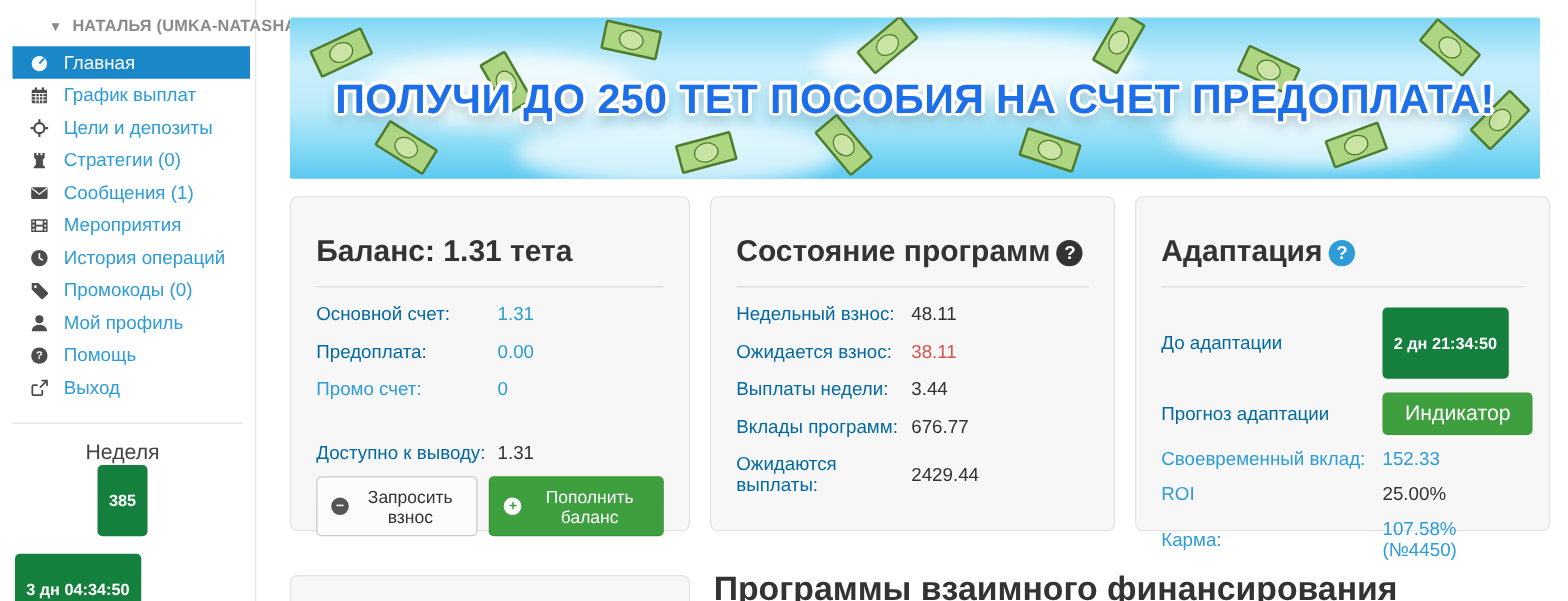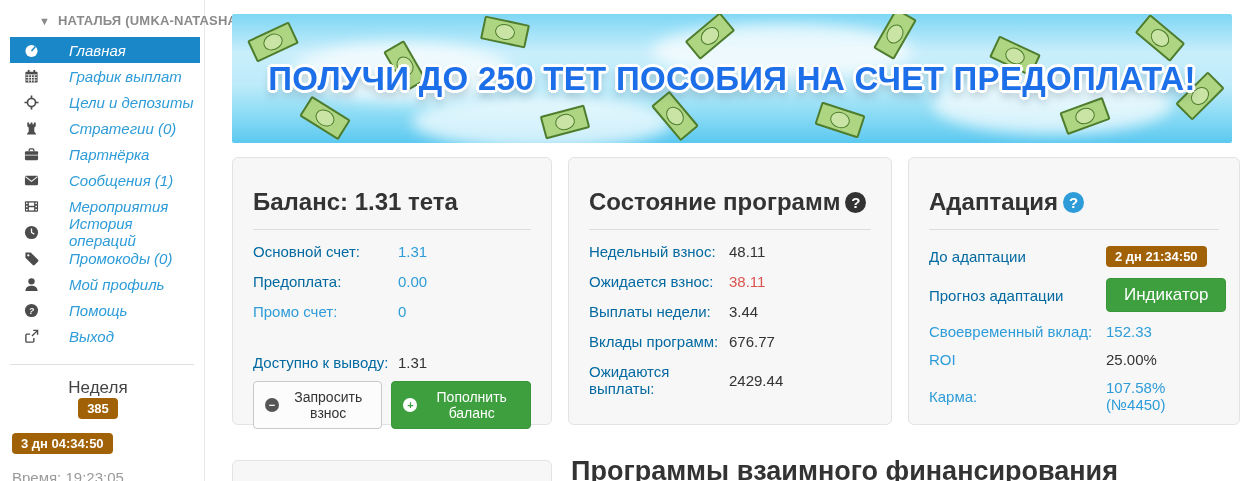--- a/index.html
+++ b/index.html
@@ -9,30 +9,30 @@
     font-family:"Liberation Sans", sans-serif; background:#fff; color:#333;
   }
 
   
   .sidebar { position:absolute; left:0; top:0; width:205px; height:481px;
     background:#fff; border-right:1px solid #e7e7e7; padding-top:10px; }
   .user-hdr { color:#8a8a8a; font-size:13px; font-weight:bold; padding:3px 0 9px 18px;
     letter-spacing:.2px; white-space:nowrap; cursor:pointer;margin-left:21px; }
   .user-hdr .caret { font-size:11px; margin-right:4px; color:#8a8a8a; }
   nav.menu { margin-left:10px; width:190px; }
-  .item { display:flex; align-items:center; height:26px; padding-left:12px; gap:29px;
-    color:#2d9cd8; font-size:15px; text-decoration:none; cursor:pointer;font-style:italic; }
+  .item { display:flex; align-items:center; height:26px; padding-left:12px; gap:11px;
+    color:#2d9cd8; font-size:15px; text-decoration:none; cursor:pointer; }
   .item .ic { width:18px; display:flex; justify-content:center; align-items:center; color:#4c4c4c; flex:none; }
   .item.active { background:#1a87c9; color:#fff; }
   .item.active .ic { color:#fff; }
   .sb-divider { border:none; border-top:1px solid #e0e0e0; margin:15px 10px 0 10px; }
   .week-row { display:flex; align-items:center; justify-content:space-between;
     margin:13px 20px 0 12px; font-size:17px; color:#444;flex-direction:column; }
-  .badge { background:#a16207; color:#fff; font-weight:bold; font-size:13px;
-    padding:3px 9px; border-radius:4px; display:inline-block; }
+  .badge { background:#15803d; color:#fff; font-weight:bold; font-size:13px;
+    padding:21px 9px; border-radius:4px; display:inline-block; }
   .timer-wrap { margin:14px 0 0 12px; }
   .clock-txt { color:#9a9a9a; font-size:15px; margin:15px 0 0 12px; }
 
   
   main { position:absolute; left:206px; top:0; width:1048px; height:481px; }
 
   
   .banner { position:absolute; left:26px; top:14px; width:1000px; height:129px;
     overflow:hidden; cursor:pointer; border-radius:2px;
     background:linear-gradient(180deg,#7ed7f5 0%,#c9eefb 30%,#bdebfa 55%,#8bdbf5 78%,#5cc9f0 100%); }
@@ -129,30 +129,20 @@
       <span class="ic">
           <svg width="15" height="15" viewBox="0 0 16 16">
             <path d="M3.5 1.5h2v2H7v-2h2v2h1.5v-2h2v4L11 7v4.5l1.8 2v1H3.2v-1l1.8-2V7L3.5 5.5z" fill="currentColor"></path>
           </svg>
         </span>
       <span>Стратегии (0)</span>
     </a>
     <a class="item">
       <span class="ic">
           <svg width="15" height="15" viewBox="0 0 16 16">
-            <path d="M5.5 4.5V3.2c0-.7.5-1.2 1.2-1.2h2.6c.7 0 1.2.5 1.2 1.2v1.3" fill="none" stroke="currentColor" stroke-width="1.4"></path>
-            <rect x="1" y="4.5" width="14" height="9.5" rx="1.2" fill="currentColor"></rect>
-            <path d="M1 8.7h14" stroke="#fff" stroke-width="0.8"></path>
-          </svg>
-        </span>
-      <span>Партнёрка</span>
-    </a>
-    <a class="item">
-      <span class="ic">
-          <svg width="15" height="15" viewBox="0 0 16 16">
             <rect x="1" y="3" width="14" height="10" rx="1.2" fill="currentColor"></rect>
             <path d="M1.5 3.8L8 9l6.5-5.2" stroke="#fff" stroke-width="1.1" fill="none"></path>
           </svg>
         </span>
       <span>Сообщения (1)</span>
     </a>
     <a class="item">
       <span class="ic">
           <svg width="15" height="15" viewBox="0 0 16 16">
             <rect x="1" y="2.5" width="14" height="11" rx="1" fill="currentColor"></rect>

